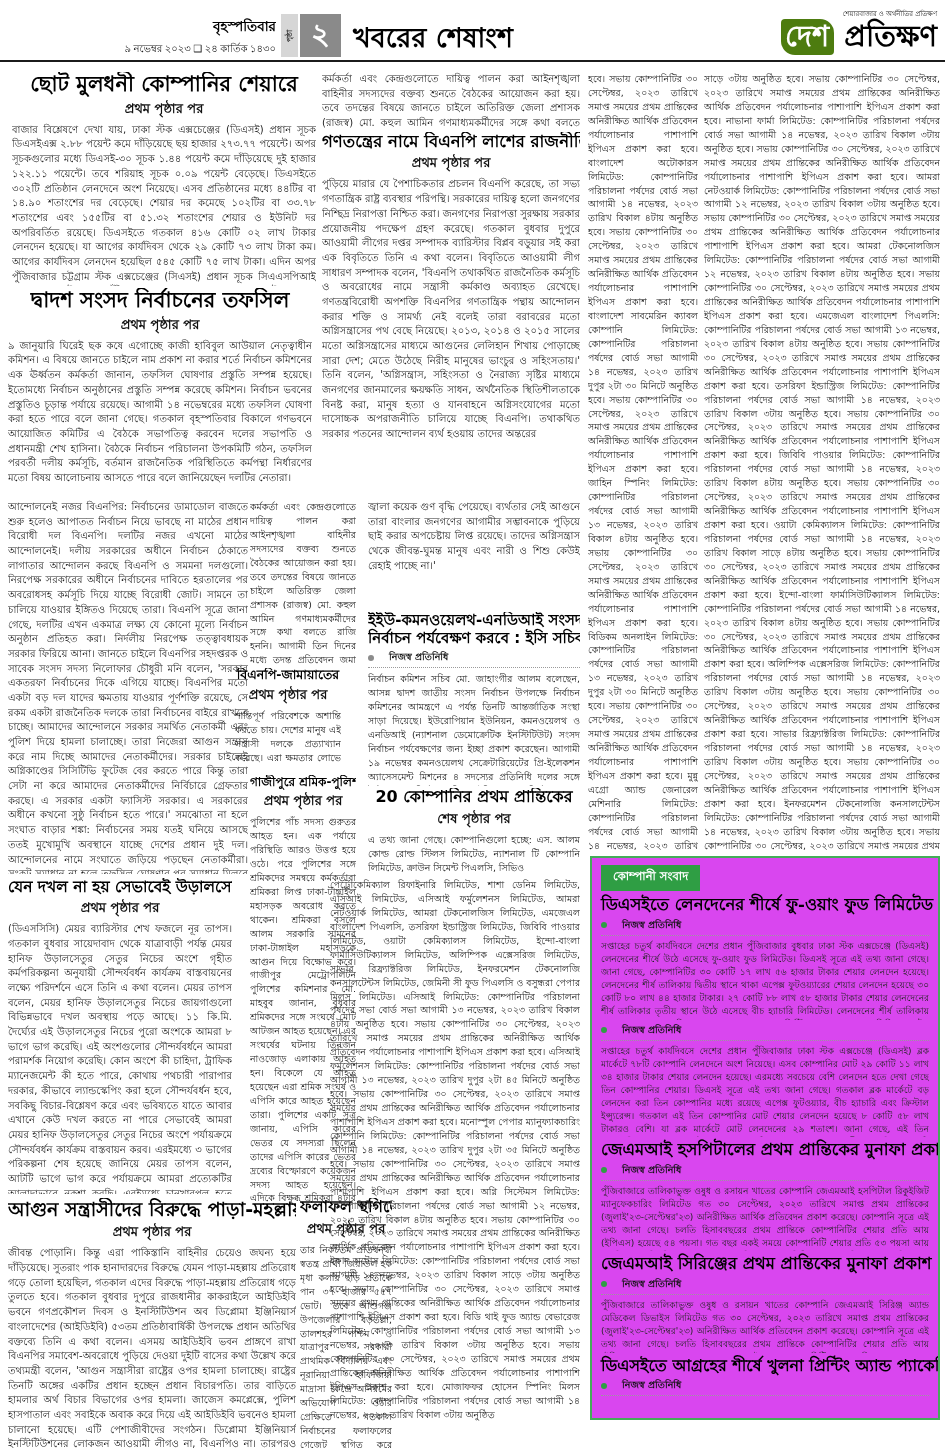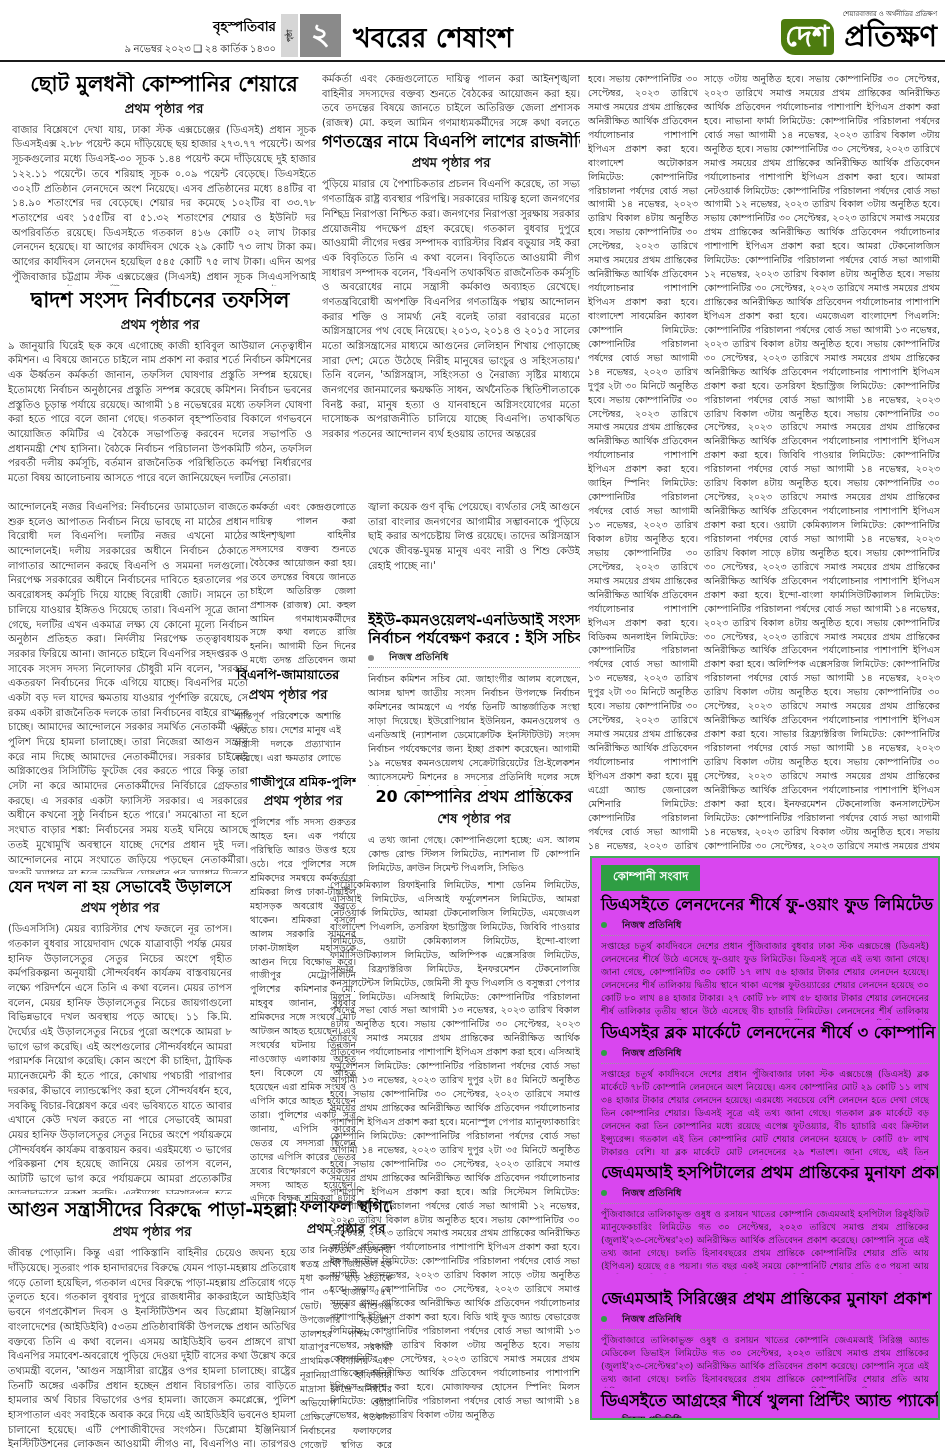--- a/index.html
+++ b/index.html
@@ -145,41 +145,40 @@
     <div class="cb-headline" style="font-size:16.5px;">ডিএসইতে লেনদেনের শীর্ষে ফু-ওয়াং ফুড লিমিটেড</div>
     <div class="byline-row">
       <span class="byline-dot green"></span>
       <span class="byline-txt">নিজস্ব প্রতিনিধি</span>
     </div>
     <div class="dotted-rule"></div>
     <div class="cb-body" style="height:80px;">সপ্তাহের চতুর্থ কার্যদিবসে দেশের প্রধান পুঁজিবাজার বুধবার ঢাকা স্টক এক্সচেঞ্জে (ডিএসই) লেনদেনের শীর্ষে উঠে এসেছে ফু-ওয়াং ফুড লিমিটেড। ডিএসই সূত্রে এই তথ্য জানা গেছে। জানা গেছে, কোম্পানিটির ৩০ কোটি ১৭ লাখ ৫৬ হাজার টাকার শেয়ার লেনদেন হয়েছে। লেনদেনের শীর্ষ তালিকায় দ্বিতীয় স্থানে থাকা এপেক্স ফুটওয়্যারের শেয়ার লেনদেন হয়েছে ৩০ কোটি ৮০ লাখ ৪৪ হাজার টাকার। ২৭ কোটি ৮৮ লাখ ৫৮ হাজার টাকার শেয়ার লেনদেনের শীর্ষ তালিকার তৃতীয় স্থানে উঠে এসেছে বীচ হ্যাচারি লিমিটেড। লেনদেনের শীর্ষ তালিকায় থাকা অন্যান্য কোম্পানিগুলোর মধ্যে রয়েছে; খুলনা প্রিন্টিং, এমারেল্ড অয়েল, সিভিও পেট্রো, মার্ভি ফুড, মনোস্পুল পেপার, ক্যাপিটেক গ্রামীণ ব্যাংক গ্রোথ ফান্ড এবং খান ব্রাদার্স।</div>
   </div>
 
   <div>
-    <div class="cb-headline" style="font-size:16.5px;margin-top:4px;">ডিএসইর ব্লক মার্কেটে লেনদেনের শীর্ষে ৩ কোম্পানি</div>
     <div class="byline-row">
       <span class="byline-dot green"></span>
       <span class="byline-txt">নিজস্ব প্রতিনিধি</span>
     </div>
     <div class="dotted-rule"></div>
     <div class="cb-body" style="height:92px;">সপ্তাহের চতুর্থ কার্যদিবসে দেশের প্রধান পুঁজিবাজার ঢাকা স্টক এক্সচেঞ্জে (ডিএসই) ব্লক মার্কেটে ৭৮টি কোম্পানি লেনদেনে অংশ নিয়েছে। এসব কোম্পানির মোট ২৯ কোটি ১১ লাখ ৩৪ হাজার টাকার শেয়ার লেনদেন হয়েছে। এরমধ্যে সবচেয়ে বেশি লেনদেন হতে দেখা গেছে তিন কোম্পানির শেয়ার। ডিএসই সূত্রে এই তথ্য জানা গেছে। গতকাল ব্লক মার্কেটে বড় লেনদেন করা তিন কোম্পানির মধ্যে রয়েছে এপেক্স ফুটওয়্যার, বীচ হ্যাচারি এবং ক্রিস্টাল ইন্স্যুরেন্স। গতকাল এই তিন কোম্পানির মোট শেয়ার লেনদেন হয়েছে ৮ কোটি ৫৮ লাখ টাকারও বেশি। যা ব্লক মার্কেটে মোট লেনদেনের ২৯ শতাংশ। জানা গেছে, এই তিন কোম্পানির মধ্যে এপেক্স ফুটওয়্যারের ৪ কোটি ১৯ লাখ ১৯ হাজার, বীচ হ্যাচারির ২ কোটি ৩৮ লাখ ২২ হাজার এবং ক্রিস্টাল ইন্স্যুরেন্সের ২ কোটি ১ লাখ ৪০ হাজার টাকার শেয়ার লেনদেন হয়েছে। অন্যদিকে, ব্লক মার্কেটের গুরুত্বপূর্ণ লেনদেনে অংশ নেওয়া অন্যান্য কোম্পানিগুলোর মধ্যে বাংলাদেশ সাবমেরিন ক্যাবলের ১ কোটি ৭০ লাখ ১৭ হাজার, এমারেল্ড অয়েলের ১ কোটি ১৯ লাখ ৫২ হাজার, সি পার্ল রিসোর্টের ১ কোটি ৬ লাখ ৯৫ হাজার, আলিফ ইন্ডাস্ট্রিজের ৯৫ লাখ ২৫ হাজার, সাইফ পাওয়ারটেকের ৮১ লাখ ৩৩ হাজার, সোনালী লাইফের ৭৯ লাখ ৩৮ হাজার এবং ইস্টার্ন ইন্স্যুরেন্স কোম্পানি লিমিটেডের ৭৪ লাখ টাকার শেয়ার লেনদেন হয়েছে।</div>
   </div>
 
   <div>
     <div class="cb-headline" style="font-size:16.5px;margin-top:4px;">জেএমআই হসপিটালের প্রথম প্রান্তিকের মুনাফা প্রকাশ</div>
     <div class="byline-row">
       <span class="byline-dot green"></span>
       <span class="byline-txt">নিজস্ব প্রতিনিধি</span>
     </div>
     <div class="dotted-rule"></div>
     <div class="cb-body" style="height:66px;">পুঁজিবাজারে তালিকাভুক্ত ওষুধ ও রসায়ন খাতের কোম্পানি জেএমআই হসপিটাল রিকুইজিট ম্যানুফেকচারিং লিমিটেড গত ৩০ সেপ্টেম্বর, ২০২৩ তারিখে সমাপ্ত প্রথম প্রান্তিকের (জুলাই'২৩-সেপ্টেম্বর'২৩) অনিরীক্ষিত আর্থিক প্রতিবেদন প্রকাশ করেছে। কোম্পানি সূত্রে এই তথ্য জানা গেছে। চলতি হিসাববছরের প্রথম প্রান্তিকে কোম্পানিটির শেয়ার প্রতি আয় (ইপিএস) হয়েছে ৫৪ পয়সা। গত বছর একই সময়ে কোম্পানিটি শেয়ার প্রতি ৫৩ পয়সা আয় হয়েছিল। চলতি হিসাববছরের প্রথম প্রান্তিকে কোম্পানিটির শেয়ার প্রতি ক্যাশফ্লো ছিল ১২ পয়সা, যা গত বছরের একই সময়ে ৯১ পয়সা ছিল। গত ৩০ সেপ্টেম্বর, ২০২৩ তারিখে কোম্পানিটির শেয়ার প্রতি নিট সম্পদ মূল্য (এনএভিপিএস) ছিল ৩২ টাকা ৬৬ পয়সা।</div>
   </div>
 
   <div>
-    <div class="cb-headline" style="font-size:16.5px;margin-top:16px;">জেএমআই সিরিঞ্জের প্রথম প্রান্তিকের মুনাফা প্রকাশ</div>
+    <div class="cb-headline" style="font-size:16.5px;margin-top:4px;">জেএমআই সিরিঞ্জের প্রথম প্রান্তিকের মুনাফা প্রকাশ</div>
     <div class="byline-row">
       <span class="byline-dot green"></span>
       <span class="byline-txt">নিজস্ব প্রতিনিধি</span>
     </div>
     <div class="dotted-rule"></div>
     <div class="cb-body" style="height:54px;">পুঁজিবাজারে তালিকাভুক্ত ওষুধ ও রসায়ন খাতের কোম্পানি জেএমআই সিরিঞ্জ অ্যান্ড মেডিকেল ডিভাইস লিমিটেড গত ৩০ সেপ্টেম্বর, ২০২৩ তারিখে সমাপ্ত প্রথম প্রান্তিকের (জুলাই'২৩-সেপ্টেম্বর'২৩) অনিরীক্ষিত আর্থিক প্রতিবেদন প্রকাশ করেছে। কোম্পানি সূত্রে এই তথ্য জানা গেছে। চলতি হিসাববছরের প্রথম প্রান্তিকে কোম্পানিটির শেয়ার প্রতি আয় (ইপিএস) হয়েছে ০৮ পয়সা। গত বছর একই সময়ে কোম্পানিটি শেয়ার প্রতি ৬৫ পয়সা আয় হয়েছিল। গত ৩০ সেপ্টেম্বর, ২০২৩ তারিখে কোম্পানিটির শেয়ার প্রতি নিট সম্পদ মূল্য (এনএভিপিএস) ছিল ৮৬ টাকা ৪৫ পয়সা।</div>
   </div>
 
   <div>
     <div class="cb-headline" style="font-size:16px;margin-top:4px;">ডিএসইতে আগ্রহের শীর্ষে খুলনা প্রিন্টিং অ্যান্ড প্যাকেজিং</div>

